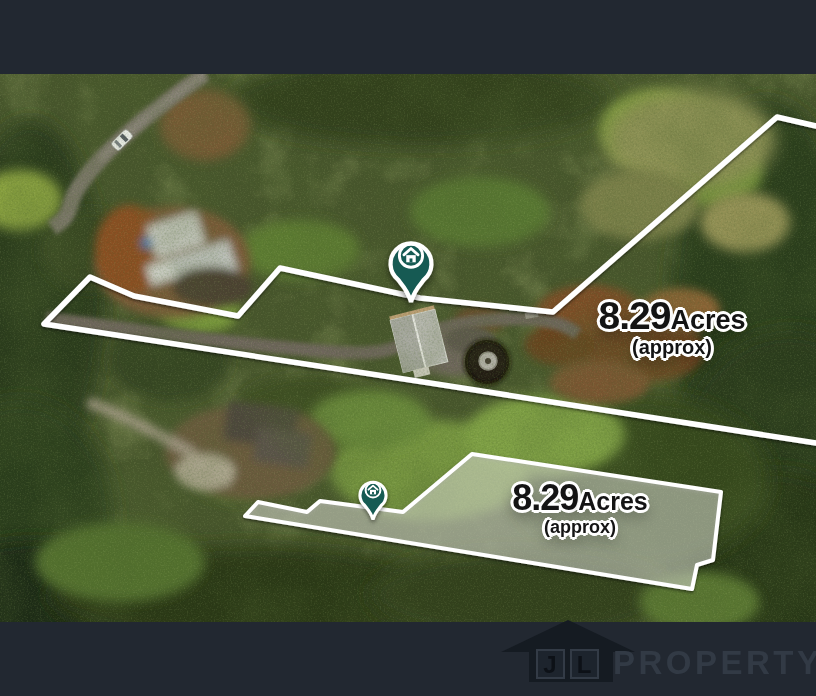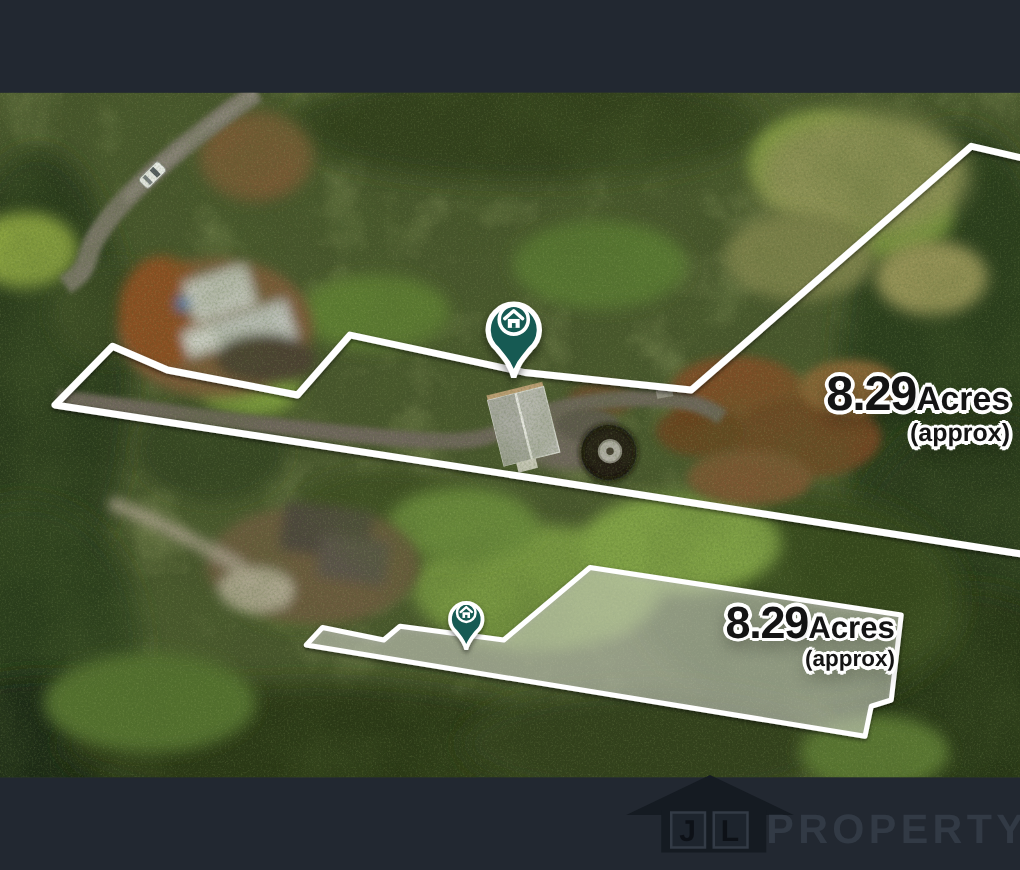--- a/index.html
+++ b/index.html
@@ -1,19 +1,19 @@
 <!DOCTYPE html>
 <html><head>
 <meta charset="utf-8">
 <style>
   html,body{margin:0;padding:0;background:#10151c;}
   .stage{position:relative;width:816px;height:696px;overflow:hidden;background:#222831;
          font-family:"Liberation Sans",sans-serif;}
   .stage svg{position:absolute;left:0;top:0;display:block;}
-  .area-label{position:absolute;text-align:right;font-weight:700;color:#141414;line-height:1.02;
+  .area-label{position:absolute;text-align:center;font-weight:700;color:#141414;line-height:1.02;
     text-shadow:-2px -2px 0 #fff,2px -2px 0 #fff,-2px 2px 0 #fff,2px 2px 0 #fff,
                 0 -3px 0 #fff,0 3px 0 #fff,-3px 0 0 #fff,3px 0 0 #fff,
                 0 7px 14px rgba(0,0,0,.45);}
   .area-label .row{white-space:nowrap;}
   .area-label .big{font-size:39px;letter-spacing:-1px;vertical-align:baseline;}
   .area-label .unit{font-size:27px;vertical-align:baseline;}
   .area-label .approx{display:block;font-size:20px;margin-top:1px;}
   .label-upper{left:536px;top:296px;width:272px;}
   .label-lower{left:444px;top:480px;width:272px;}
   .label-lower .big{font-size:36px;}

